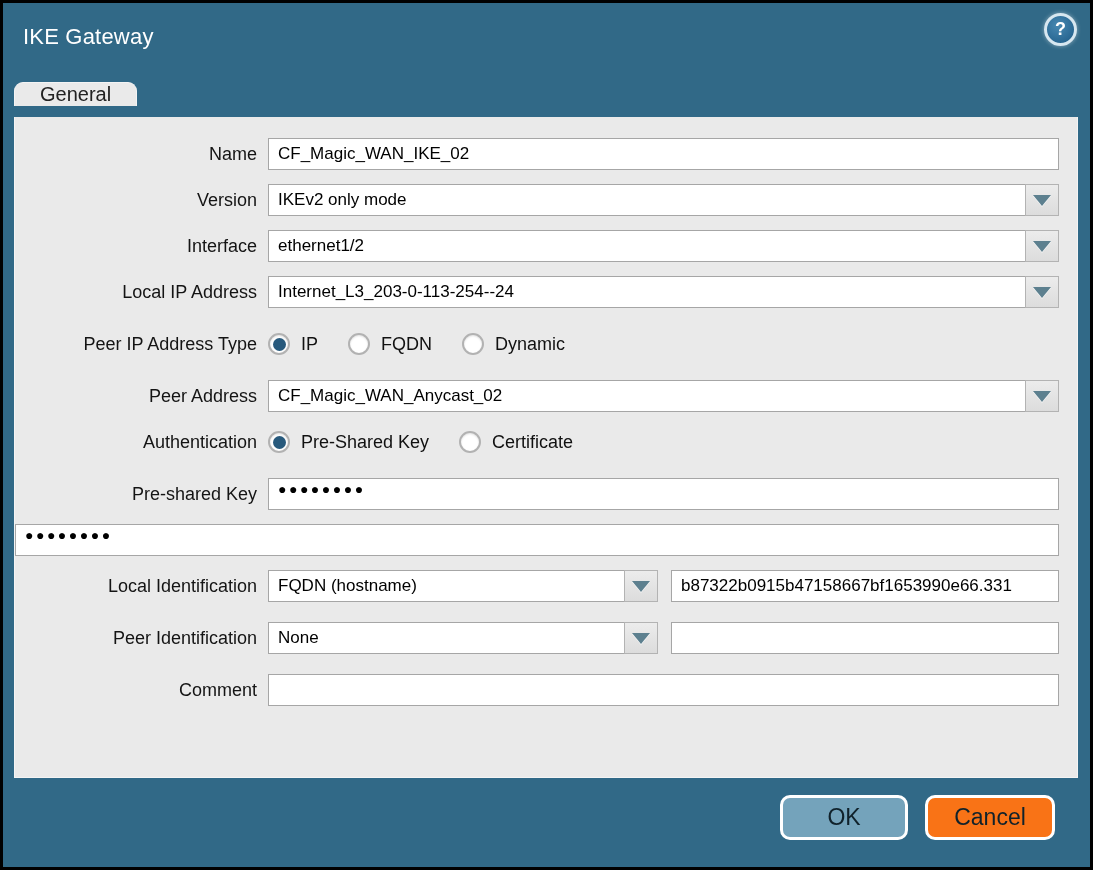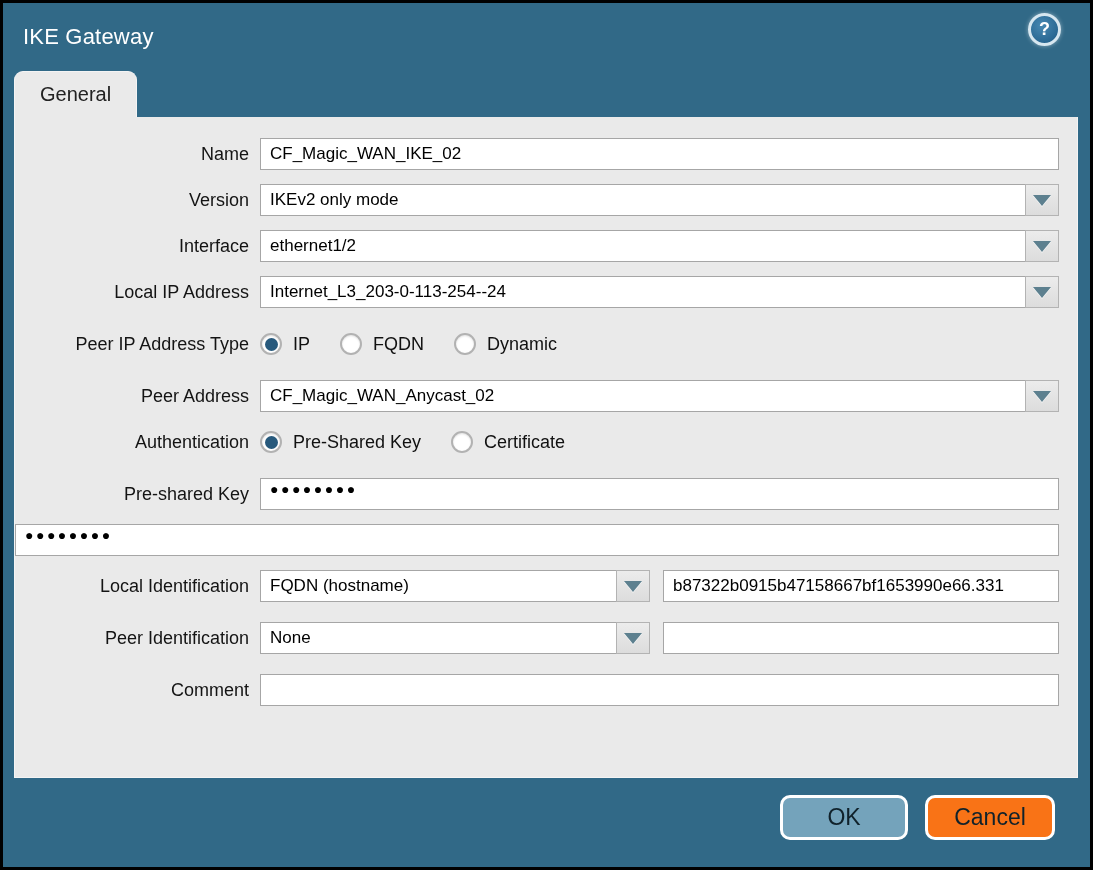--- a/index.html
+++ b/index.html
@@ -9,40 +9,40 @@
     font-family:"Liberation Sans", sans-serif;
     position:relative;
     overflow:hidden;
   }
   .window {
     position:absolute; inset:3px;
     background:#316987;
   }
   
   .titlebar {
-    position:absolute; left:0; right:16px; top:0; height:62px;
+    position:absolute; left:0; right:0; top:0; height:62px;
     display:flex; align-items:center;
   }
   .title {
     color:#ffffff; font-size:22px; letter-spacing:0.2px;
     padding-left:20px; padding-top:6px;
   }
   .help {
     position:absolute; top:10px; right:13px;
     width:33px; height:33px; border-radius:50%;
     background:radial-gradient(circle at 40% 35%, #4788b2, #1d5a85);
     border:3px solid #d7e7f0;
     box-shadow:0 0 4px rgba(255,255,255,0.45);
     display:flex; align-items:center; justify-content:center;
     color:#fff; font-size:18px; font-weight:bold; cursor:pointer;
   }
   
   .tabs {
     position:absolute; left:11px; top:68px; height:46px;
-    display:flex; gap:4px;
+    display:flex; gap:4px;align-items:center;
   }
   .tab {
     border-radius:9px 9px 0 0;
     padding:0 25px;
     display:flex; align-items:center;
     font-size:20px; cursor:pointer;
   }
   .tab.active {
     background:#eaeaea; color:#222;
     border:1px solid #f4f4f4; border-bottom:none;
@@ -56,21 +56,21 @@
     position:absolute; left:11px; right:12px; top:114px; bottom:89px;
     background:#eaeaea;
     border:1px solid #f4f4f4; border-top:none;
     padding:21px 18px 0 0;
     overflow:hidden;
   }
   .row { display:flex; align-items:center; height:32px; margin-bottom:14px; }
   .row.mb-lg { margin-bottom:20px; }
   .label {
     flex:0 0 245px; text-align:right; padding-right:11px;
-    font-size:18px; color:#141414; white-space:nowrap;
+    font-size:18px; color:#141414; white-space:nowrap;margin-left:8px;
   }
   .control { flex:1; display:flex; align-items:center; height:32px; }
   input.text {
     flex:1; height:32px; min-width:0;
     border:1px solid #a6a6a6; background:#fff;
     font-family:"Liberation Sans", sans-serif;
     font-size:17px; color:#000; padding:12px 9px;
     outline:none;
   }
   input.dots { font-size:14px; letter-spacing:2.5px; padding-top:2px; }

